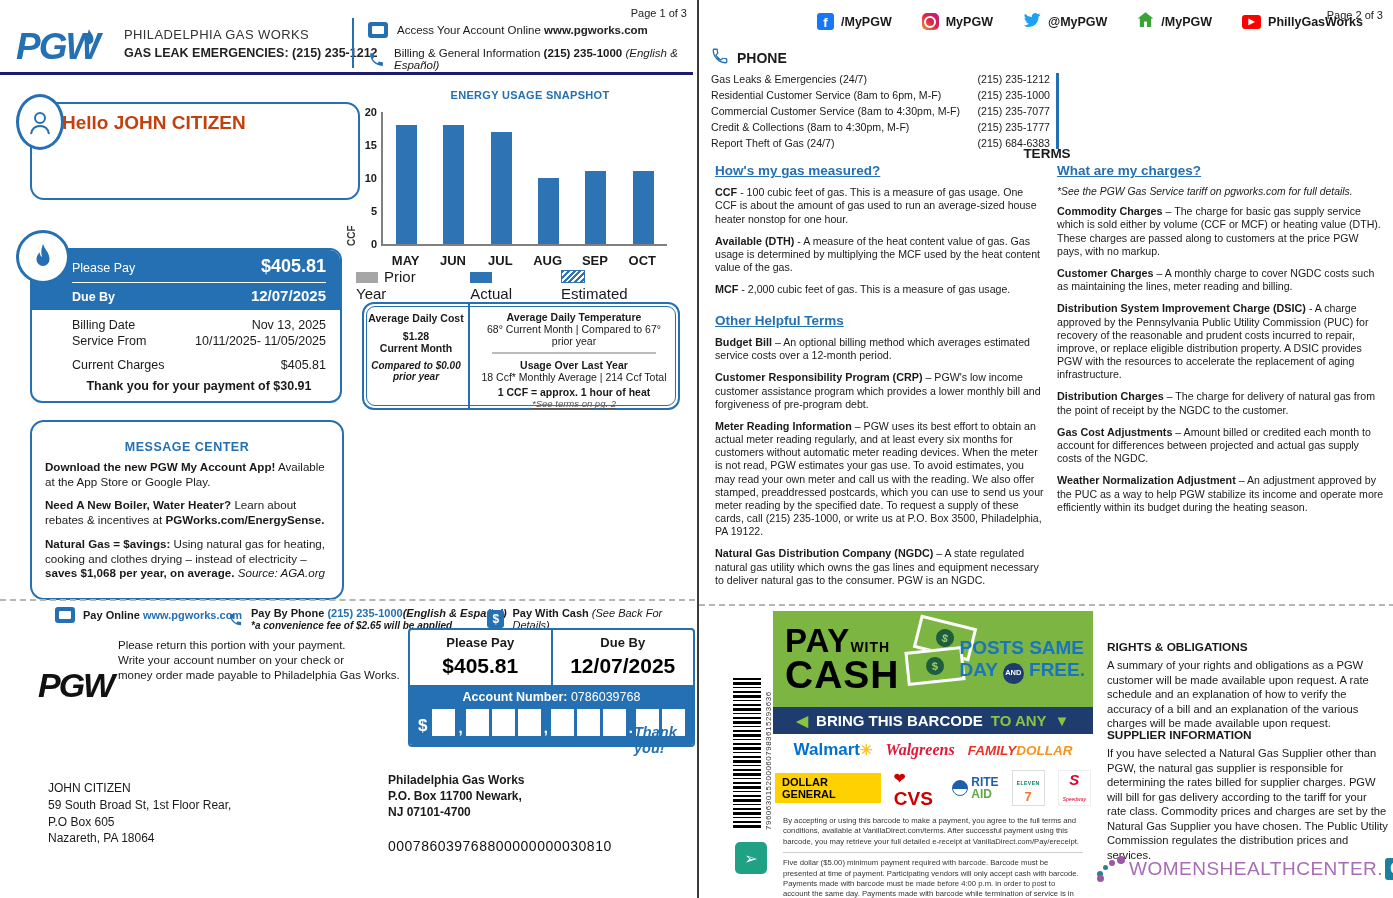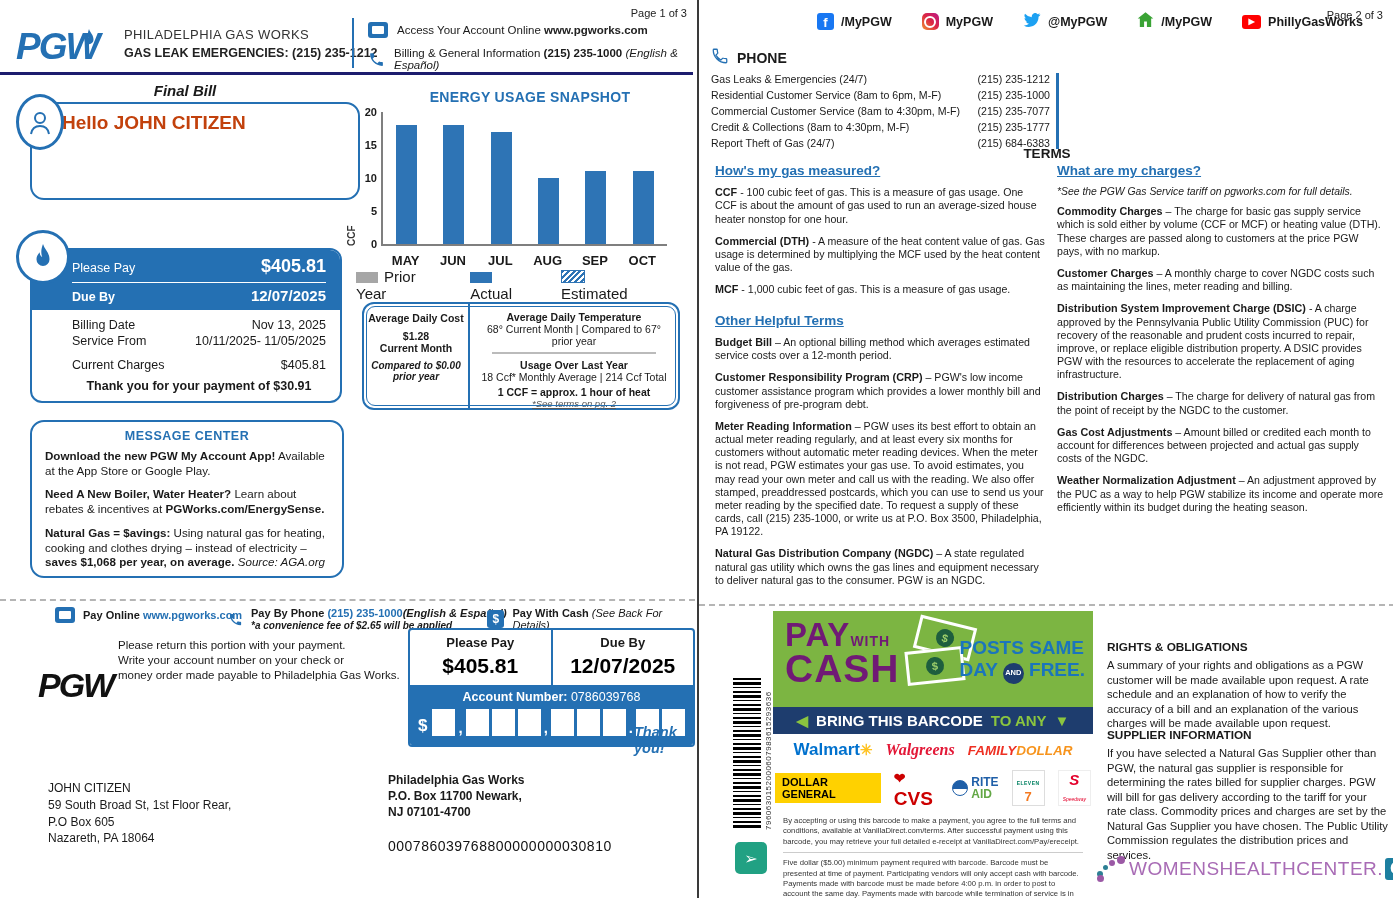--- a/index.html
+++ b/index.html
@@ -42,26 +42,26 @@
   .pp-lbl{font-size:12.5px;}
   .pp-val{font-size:18px;font-weight:bold;}
   .db-lbl{font-size:12.5px;font-weight:bold;}
   .db-val{font-size:15px;font-weight:bold;}
   .billbody{padding:8px 14px 8px 40px;font-size:12.5px;}
   .billbody .brow{margin-bottom:2px;}
   .pay-note{font-weight:bold;text-align:center;font-size:12.5px;margin-top:7px;}
   .circle-ic{width:48px;height:48px;border:3px solid var(--blue);border-radius:50%;background:#fff;display:flex;align-items:center;justify-content:center;}
 
   
-  .msgbox{padding:7px 13px;}
+  .msgbox{padding:18px 13px;}
   .msg-title{color:var(--blue);font-weight:bold;font-size:12.5px;text-align:center;letter-spacing:.5px;margin-bottom:6px;}
   .msg{font-size:11.6px;line-height:1.27;margin:0 0 9px 0;}
 
   
-  .ch-title{color:var(--blue);font-weight:bold;font-size:14px;letter-spacing:.3px;text-align:center;}
+  .ch-title{color:var(--blue);font-weight:bold;font-size:11px;letter-spacing:.3px;text-align:center;}
   .chart-wrap{display:flex;}
   .ccf{writing-mode:vertical-rl;transform:rotate(180deg);font-size:10px;font-weight:bold;color:#333;align-self:flex-end;height:60px;}
   .yaxis{display:flex;flex-direction:column;justify-content:space-between;height:132px;width:20px;text-align:right;font-size:11px;font-weight:bold;}
   .yaxis span{height:0;display:flex;align-items:center;justify-content:flex-end;width:100%;}
   .plot{width:284px;height:132px;border-left:2px solid #7f7f7f;border-bottom:2px solid #7f7f7f;display:flex;align-items:flex-end;justify-content:space-around;margin-left:4px;}
   .bar{width:21px;background:#2e74b5;}
   .xaxis{display:flex;justify-content:space-around;width:284px;margin-left:26px;font-size:13px;font-weight:bold;margin-top:3px;}
   .xaxis span{width:47px;text-align:center;}
   .legend{display:flex;justify-content:center;gap:22px;font-size:15px;align-items:center;}
   .sw{width:22px;height:11px;display:inline-block;margin-right:6px;vertical-align:-1px;}
@@ -121,21 +121,21 @@
 
   .terms-title{font-weight:bold;font-size:13.5px;text-align:center;}
   .t-head{color:var(--blue);font-weight:bold;font-size:13.5px;text-decoration:underline;margin:0 0 8px 0;}
   .t-note{font-style:italic;font-size:10.4px;margin:0 0 8px 0;color:#222;}
   .t-item{font-size:10.6px;line-height:1.24;margin:0 0 9px 0;}
   .t-item b{font-size:10.8px;}
 
   
   .coupon{width:320px;}
   .banner{position:relative;background:var(--green);height:96px;}
-  .pay-big{position:absolute;left:12px;top:8px;color:#701a75;font-weight:900;font-size:33px;letter-spacing:1px;line-height:.95;}
+  .pay-big{position:absolute;left:12px;top:14px;color:#000000;font-weight:900;font-size:33px;letter-spacing:1px;line-height:.95;}
   .pay-big .with{font-size:14px;letter-spacing:1px;}
   .pay-big .cash{font-size:39px;}
   .bill{position:absolute;width:52px;height:28px;border:3px solid #fff;background:var(--green);display:flex;align-items:center;justify-content:center;}
   .coin{width:18px;height:18px;border-radius:50%;background:#1e5e3e;color:#9fd06b;font-size:11px;font-weight:bold;display:flex;align-items:center;justify-content:center;}
   .posts{position:absolute;right:8px;top:26px;color:#1b75bc;font-weight:800;font-size:19px;line-height:1.15;text-align:left;}
   .and-badge{display:inline-flex;width:21px;height:21px;border-radius:50%;background:var(--navy);color:#fff;font-size:7.5px;font-weight:bold;align-items:center;justify-content:center;vertical-align:1px;}
   .band{background:var(--navy);color:#fff;display:flex;align-items:center;justify-content:center;gap:8px;font-weight:800;font-size:15px;height:27px;}
   .band .gr{color:#8bc53f;}
   .retail{background:#fff;padding:6px 2px 2px;}
   .rrow{display:flex;align-items:center;justify-content:center;gap:13px;margin-bottom:6px;}
@@ -205,21 +205,20 @@
         <span class="phone-ic">
             <svg width="17" height="17" viewBox="0 0 24 24">
               <path d="M6.6 10.8a15 15 0 006.6 6.6l2.2-2.2c.3-.3.7-.4 1-.2 1.1.4 2.3.6 3.6.6.6 0 1 .4 1 1V20c0 .6-.4 1-1 1C10.6 21 3 13.4 3 4c0-.6.4-1 1-1h3.4c.6 0 1 .4 1 1 0 1.2.2 2.4.6 3.6.1.3 0 .7-.2 1l-2.2 2.2z" fill="#2470b3"></path>
             </svg>
           </span>
         <span><span>Billing &amp; General Information </span><b>(215) 235-1000 </b><i class="lang">(English &amp; Español)</i></span>
       </div>
     </div>
     <div class="abs hdr-rule" style="left:0;right:4px;top:72px;"></div>
 
-    <div class="abs final-bill" style="left:30px;top:82px;width:310px;">Final Bill</div>
     <div class="abs rbox cust" style="left:30px;top:102px;width:286px;height:78px;">
       <div class="hello"><span>Hello </span><span>JOHN CITIZEN</span></div>
     </div>
     <div class="abs oval-ic" style="left:16px;top:94px;">
       <svg width="24" height="26" viewBox="0 0 24 26">
           <circle cx="12" cy="9" r="5" fill="none" stroke="#2470b3" stroke-width="2"></circle>
           <path d="M3 25c1-6 5-8 9-8s8 2 9 8" fill="none" stroke="#2470b3" stroke-width="2"></path>
         </svg>
     </div>
 
@@ -450,22 +449,22 @@
             <span>Report Theft of Gas (24/7)</span>
             <span class="n">(215) 684-6383</span>
           </div>
       </div>
     </div>
 
     <div class="abs terms-title" style="left:0;right:0;top:146px;">TERMS</div>
     <div class="abs" style="left:16px;top:163px;width:330px;">
       <p class="t-head">How's my gas measured?</p>
       <p class="t-item"><b>CCF</b><span> - 100 cubic feet of gas. This is a measure of gas usage. One CCF is about the amount of gas used to run an average-sized house heater nonstop for one hour.</span></p>
-      <p class="t-item"><b>Commercial (DTH)</b><span> - A measure of the heat content value of gas. Gas usage is determined by multiplying the MCF used by the heat content value of the gas.</span></p>
-      <p class="t-item"><b>MCF</b><span> - 1,000 cubic feet of gas. This is a measure of gas usage.</span></p>
+      <p class="t-item"><b>Available (DTH)</b><span> - A measure of the heat content value of gas. Gas usage is determined by multiplying the MCF used by the heat content value of the gas.</span></p>
+      <p class="t-item"><b>MCF</b><span> - 2,000 cubic feet of gas. This is a measure of gas usage.</span></p>
       <p class="t-head" style="margin-top:16px;">Other Helpful Terms</p>
       <p class="t-item"><b>Budget Bill</b><span> – An optional billing method which averages estimated service costs over a 12-month period.</span></p>
       <p class="t-item"><b>Customer Responsibility Program (CRP)</b><span> – PGW's low income customer assistance program which provides a lower monthly bill and forgiveness of pre-program debt.</span></p>
       <p class="t-item"><b>Meter Reading Information</b><span> – PGW uses its best effort to obtain an actual meter reading regularly, and at least every six months for customers without automatic meter reading devices. When the meter is not read, PGW estimates your gas use. To avoid estimates, you may read your own meter and call us with the reading. We also offer stamped, preaddressed postcards, which you can use to send us your meter reading by the specified date. To request a supply of these cards, call (215) 235-1000, or write us at P.O. Box 3500, Philadelphia, PA 19122.</span></p>
       <p class="t-item"><b>Natural Gas Distribution Company (NGDC)</b><span> – A state regulated natural gas utility which owns the gas lines and equipment necessary to deliver natural gas to the consumer. PGW is an NGDC.</span></p>
     </div>
     <div class="abs" style="left:358px;top:163px;width:328px;">
       <p class="t-head">What are my charges?</p>
       <p class="t-note">*See the PGW Gas Service tariff on pgworks.com for full details.</p>
       <p class="t-item"><b>Commodity Charges</b><span> – The charge for basic gas supply service which is sold either by volume (CCF or MCF) or heating value (DTH). These charges are passed along to customers at the price PGW pays, with no markup.</span></p>

